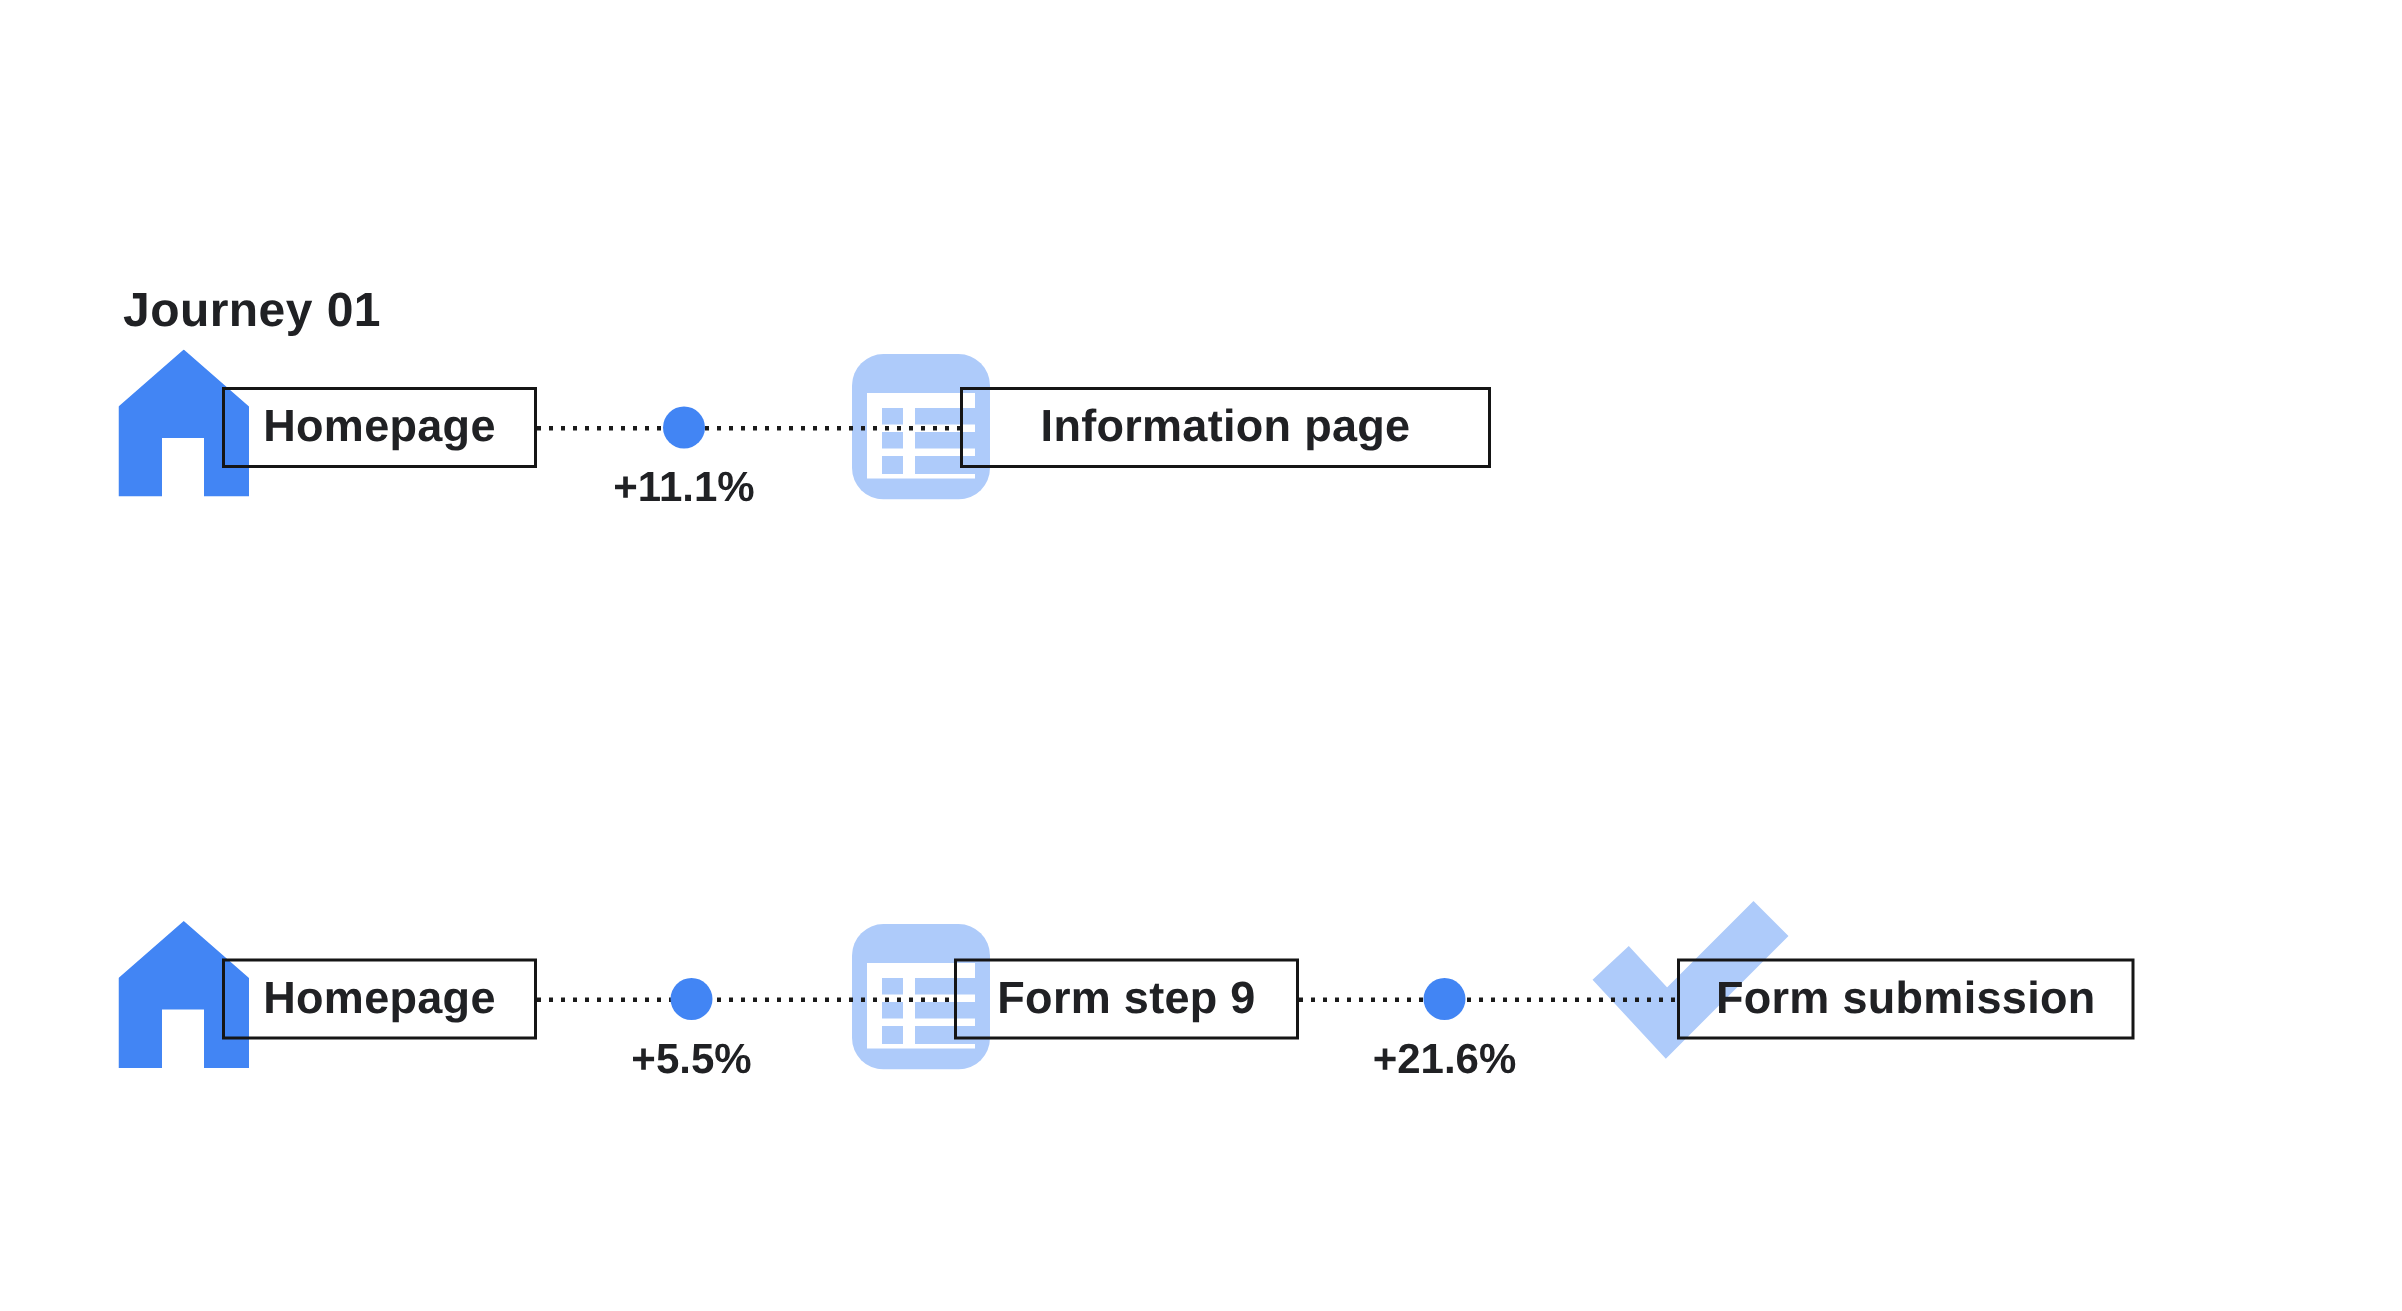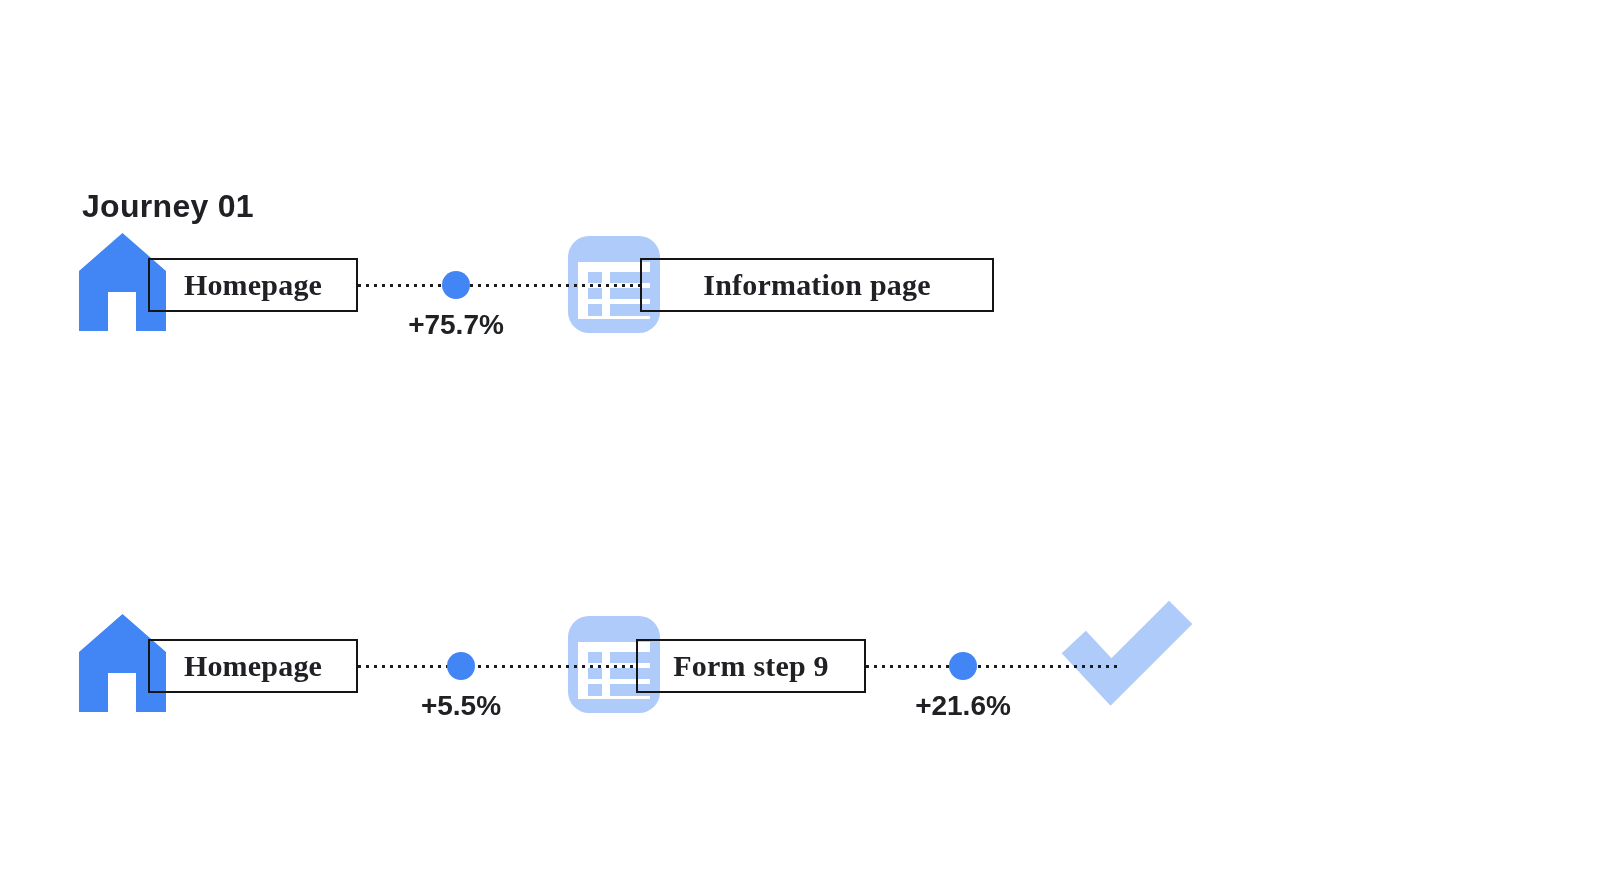--- a/index.html
+++ b/index.html
@@ -33,21 +33,20 @@
     background:transparent;
     display:flex;
     align-items:center;
     justify-content:center;
     font-size:30px;
     font-weight:700;
     color:var(--ink);
     letter-spacing:.2px;
     z-index:4;
     white-space:nowrap;
-    font-family:Liberation Serif, serif;
   }
   .dotline{
     position:absolute;
     height:3px;
     z-index:2;
     background-image:repeating-linear-gradient(to right,#1b1b1b 0 3px,transparent 3px 8px);
   }
   .bigdot{
     position:absolute;
     width:28px;height:28px;
@@ -80,21 +79,21 @@
       <path d="M43.5 0 L87 38 L87 98 L57 98 L57 59 L29 59 L29 98 L0 98 L0 38 Z" fill="currentColor"></path>
     </svg>
   </span>
 
   <div class="nodebox" style="left:148px;top:258px;width:210px;">
     <span>Homepage</span>
   </div>
 
   <div class="dotline" style="left:358px;top:284px;width:282px;"></div>
   <div class="bigdot" style="left:442px;top:271px;"></div>
-  <div class="delta" style="left:386px;top:309px;">+75.7%</div>
+  <div class="delta" style="left:386px;top:309px;">+11.1%</div>
 
   <span class="icon lblue" style="left:568px;top:236px;">
     <svg width="92" height="97" viewBox="0 0 92 97">
       <rect x="0" y="0" width="92" height="97" rx="21" fill="currentColor"></rect>
       <rect x="10" y="26" width="72" height="57" fill="#ffffff"></rect>
       <rect x="20" y="36" width="14" height="11" fill="currentColor"></rect>
       <rect x="42" y="36" width="40" height="11" fill="currentColor"></rect>
       <rect x="20" y="52" width="14" height="11" fill="currentColor"></rect>
       <rect x="42" y="52" width="40" height="11" fill="currentColor"></rect>
       <rect x="20" y="68" width="14" height="12" fill="currentColor"></rect>
@@ -141,14 +140,17 @@
   <div class="dotline" style="left:866px;top:665px;width:252px;"></div>
   <div class="bigdot" style="left:949px;top:652px;"></div>
   <div class="delta" style="left:893px;top:690px;">+21.6%</div>
 
   <span class="icon lblue" style="left:1040px;top:592px;">
     <svg width="170" height="130" viewBox="0 0 170 130">
       <polyline points="45,62 71,90 129,32" fill="none" stroke="currentColor" stroke-width="33" stroke-linecap="square" stroke-linejoin="miter"></polyline>
     </svg>
   </span>
 
+  <div class="nodebox" style="left:1118px;top:639px;width:305px;">
+    <span>Form submission</span>
+  </div>
 
 </div>
 
 </body></html>

